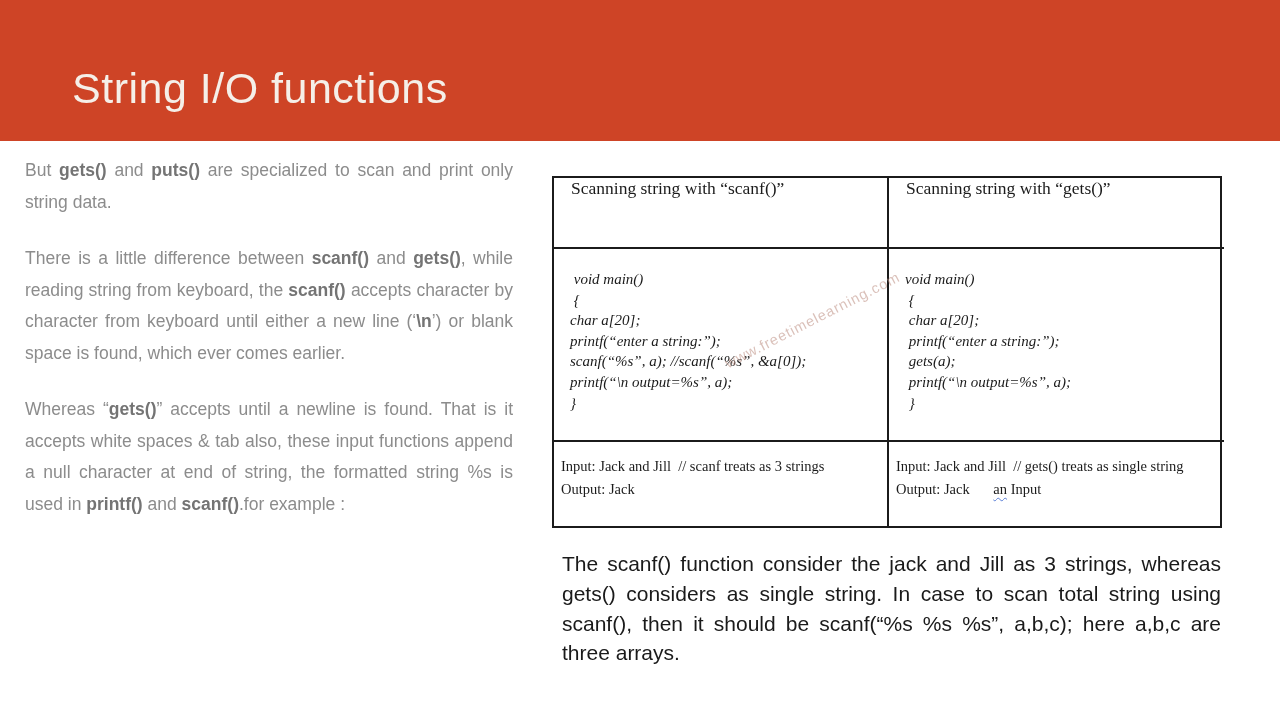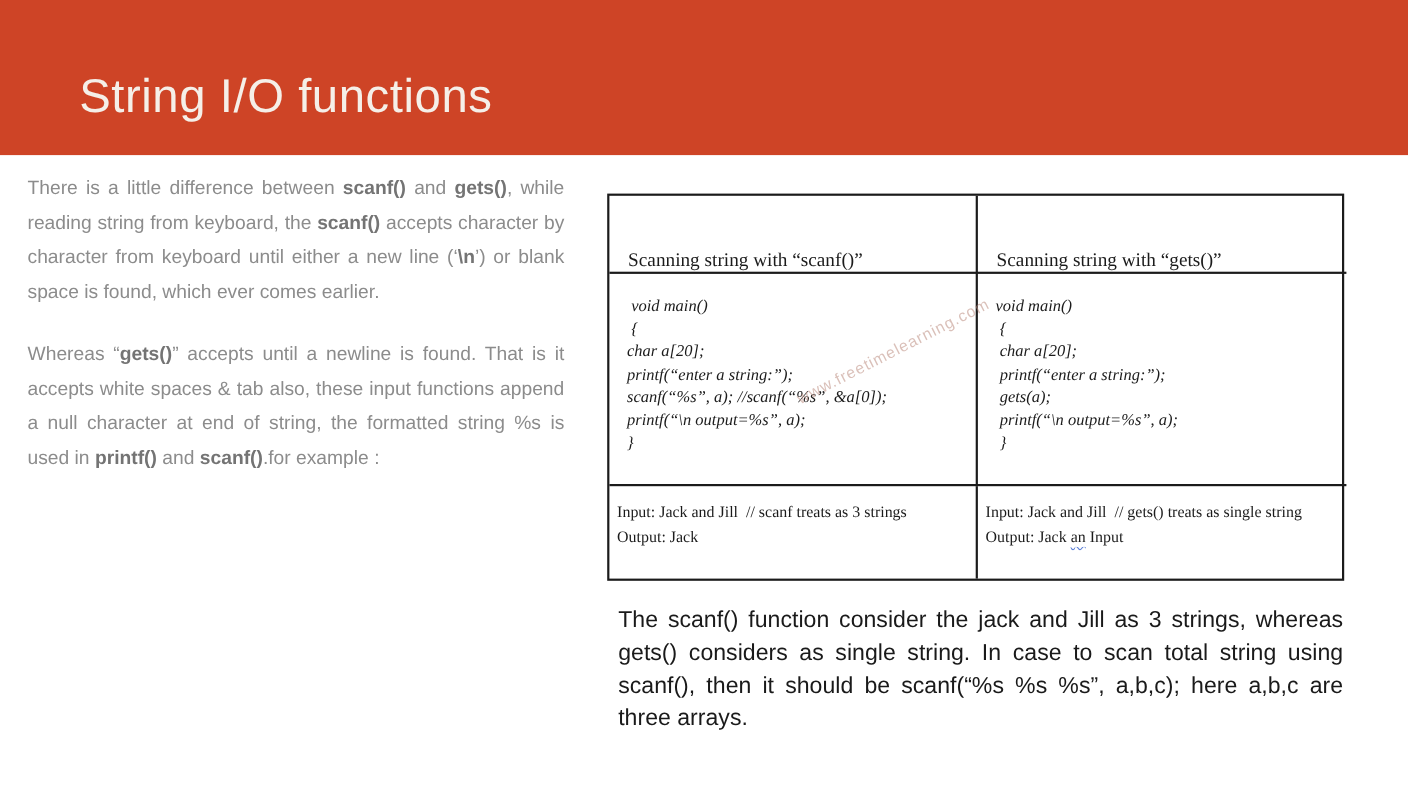--- a/index.html
+++ b/index.html
@@ -27,32 +27,33 @@
   .cmp-table {
     position:absolute; left:552px; top:176px; width:670px; height:352px;
     display:grid; grid-template-columns:335px 335px; grid-template-rows:71px 193px auto;
     border:2px solid #1b1b1b; box-sizing:border-box;
     background:#ffffff; color:#1b1b1b;
     font-family:"Liberation Serif", serif;
   }
   .cell { box-sizing:border-box; overflow:hidden; }
   .cell.cleft  { border-right:2px solid #1b1b1b; }
   .cell.rhead, .cell.rcode { border-bottom:2px solid #1b1b1b; }
-  .head { display:flex; align-items:flex-end; padding-left:17px; font-size:17.5px; }
+  .head { display:flex; align-items:flex-start; padding-left:17px; font-size:17.5px; }
   .code { padding:20px 8px 0 16px;font-style:italic; }
   .code pre {
     margin:0; font-family:"Liberation Serif", serif;
     font-size:15px; line-height:20.6px; white-space:pre;
   }
   .io { padding:13px 6px 0 7px; font-size:14.5px; line-height:23px; }
   .io > div { white-space:pre; }
   .misspell {
     text-decoration-line:underline; text-decoration-style:wavy;
     text-decoration-color:#5b7fd6; text-decoration-thickness:1px;
     text-underline-offset:3px;
+    margin-left:20px;
   }
   .watermark {
     position:absolute; left:172px; top:178px; width:max-content;
     transform:rotate(-27deg); transform-origin:left center;
     font-family:"Liberation Sans", sans-serif;
     font-size:14.5px; letter-spacing:1px;
     color:rgba(187,140,128,0.55); pointer-events:none;
   }
   .bottom-note {
     position:absolute; left:562px; top:549px; width:659px; margin:0;
@@ -63,20 +64,21 @@
 </head>
 <body>
 
 <div class="slide">
 
   <div class="titlebar">
     <h1 class="slide-title">String I/O functions</h1>
   </div>
 
   <div class="left-col" id="leftCol">
+      <p>But <strong>gets()</strong> and <strong>puts()</strong> are specialized to scan and print only string data.</p>
       <p>There is a little difference between <strong>scanf()</strong> and <strong>gets()</strong>, while reading string from keyboard, the <strong>scanf()</strong> accepts character by character from keyboard until either a new line (‘<strong>\n</strong>’) or blank space is found, which ever comes earlier.</p>
       <p>Whereas “<strong>gets()</strong>” accepts until a newline is found. That is it accepts white spaces &amp; tab also, these input functions append a null character at end of string, the formatted string %s is used in <strong>printf()</strong> and <strong>scanf()</strong>.for example :</p>
     </div>
 
   <div class="cmp-table">
     <div class="cell cleft rhead head">
       <span>Scanning string with “scanf()”</span>
     </div>
     <div class="cell rhead head">
       <span>Scanning string with “gets()”</span>

